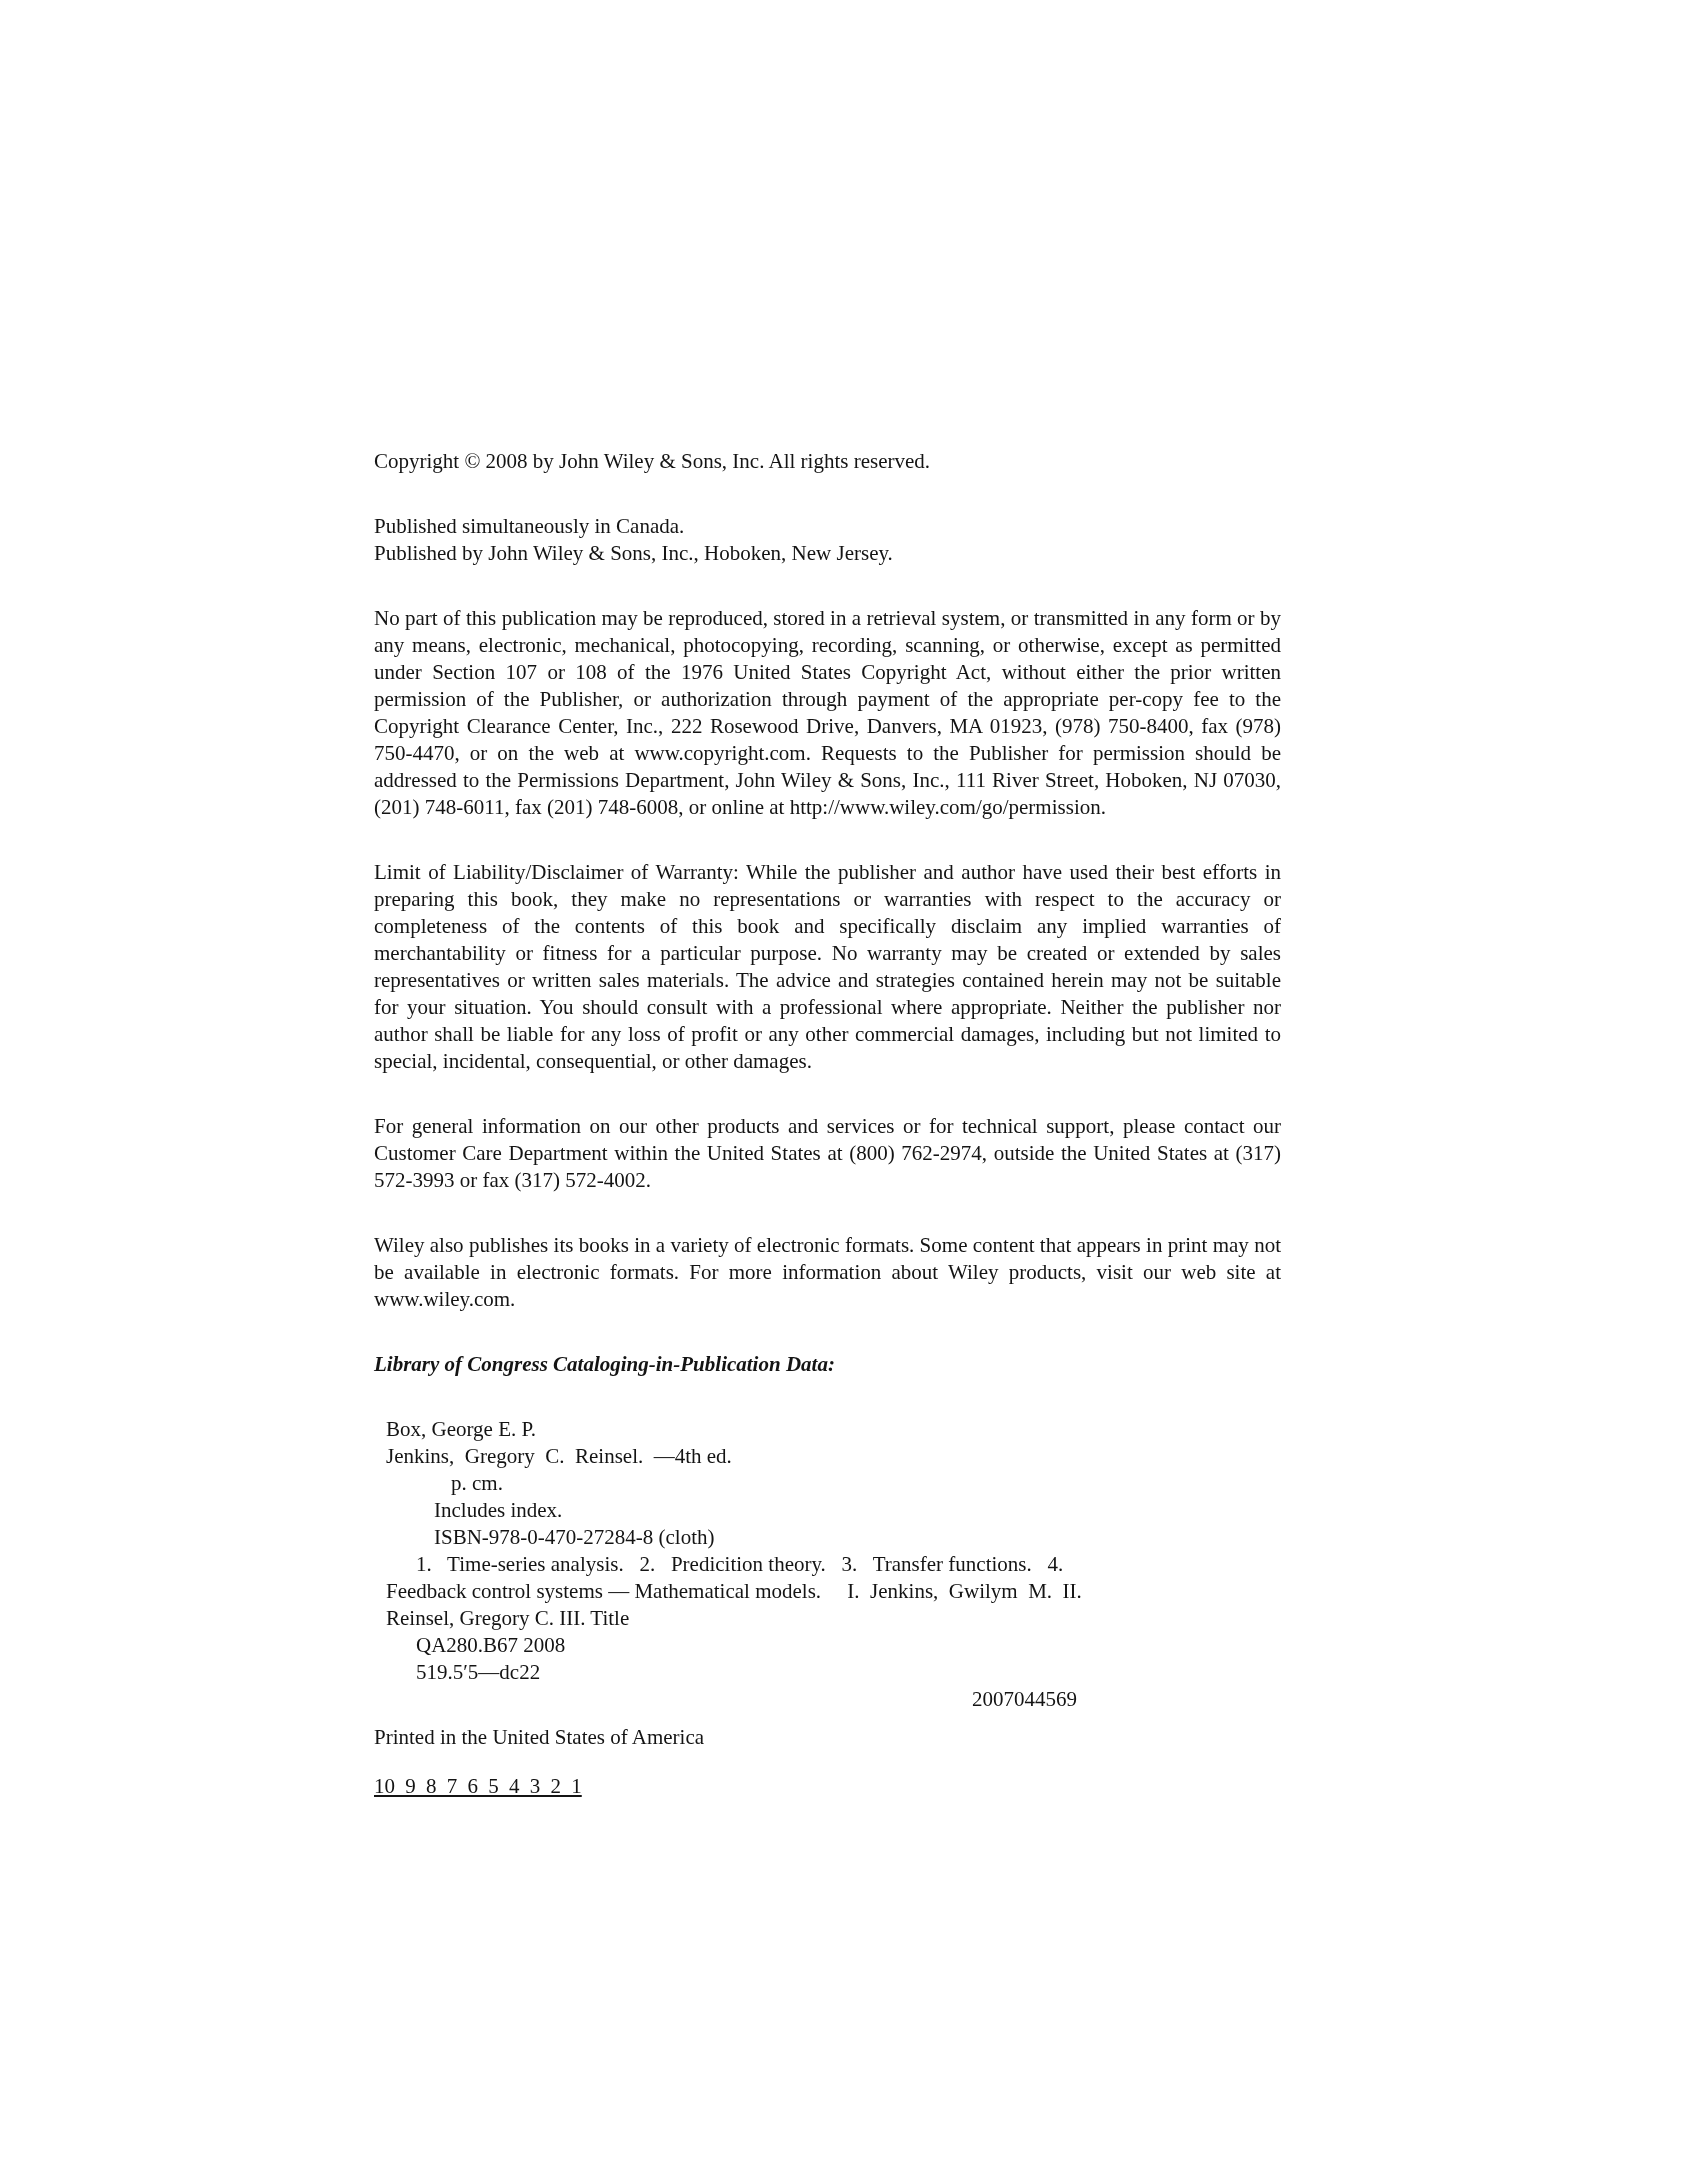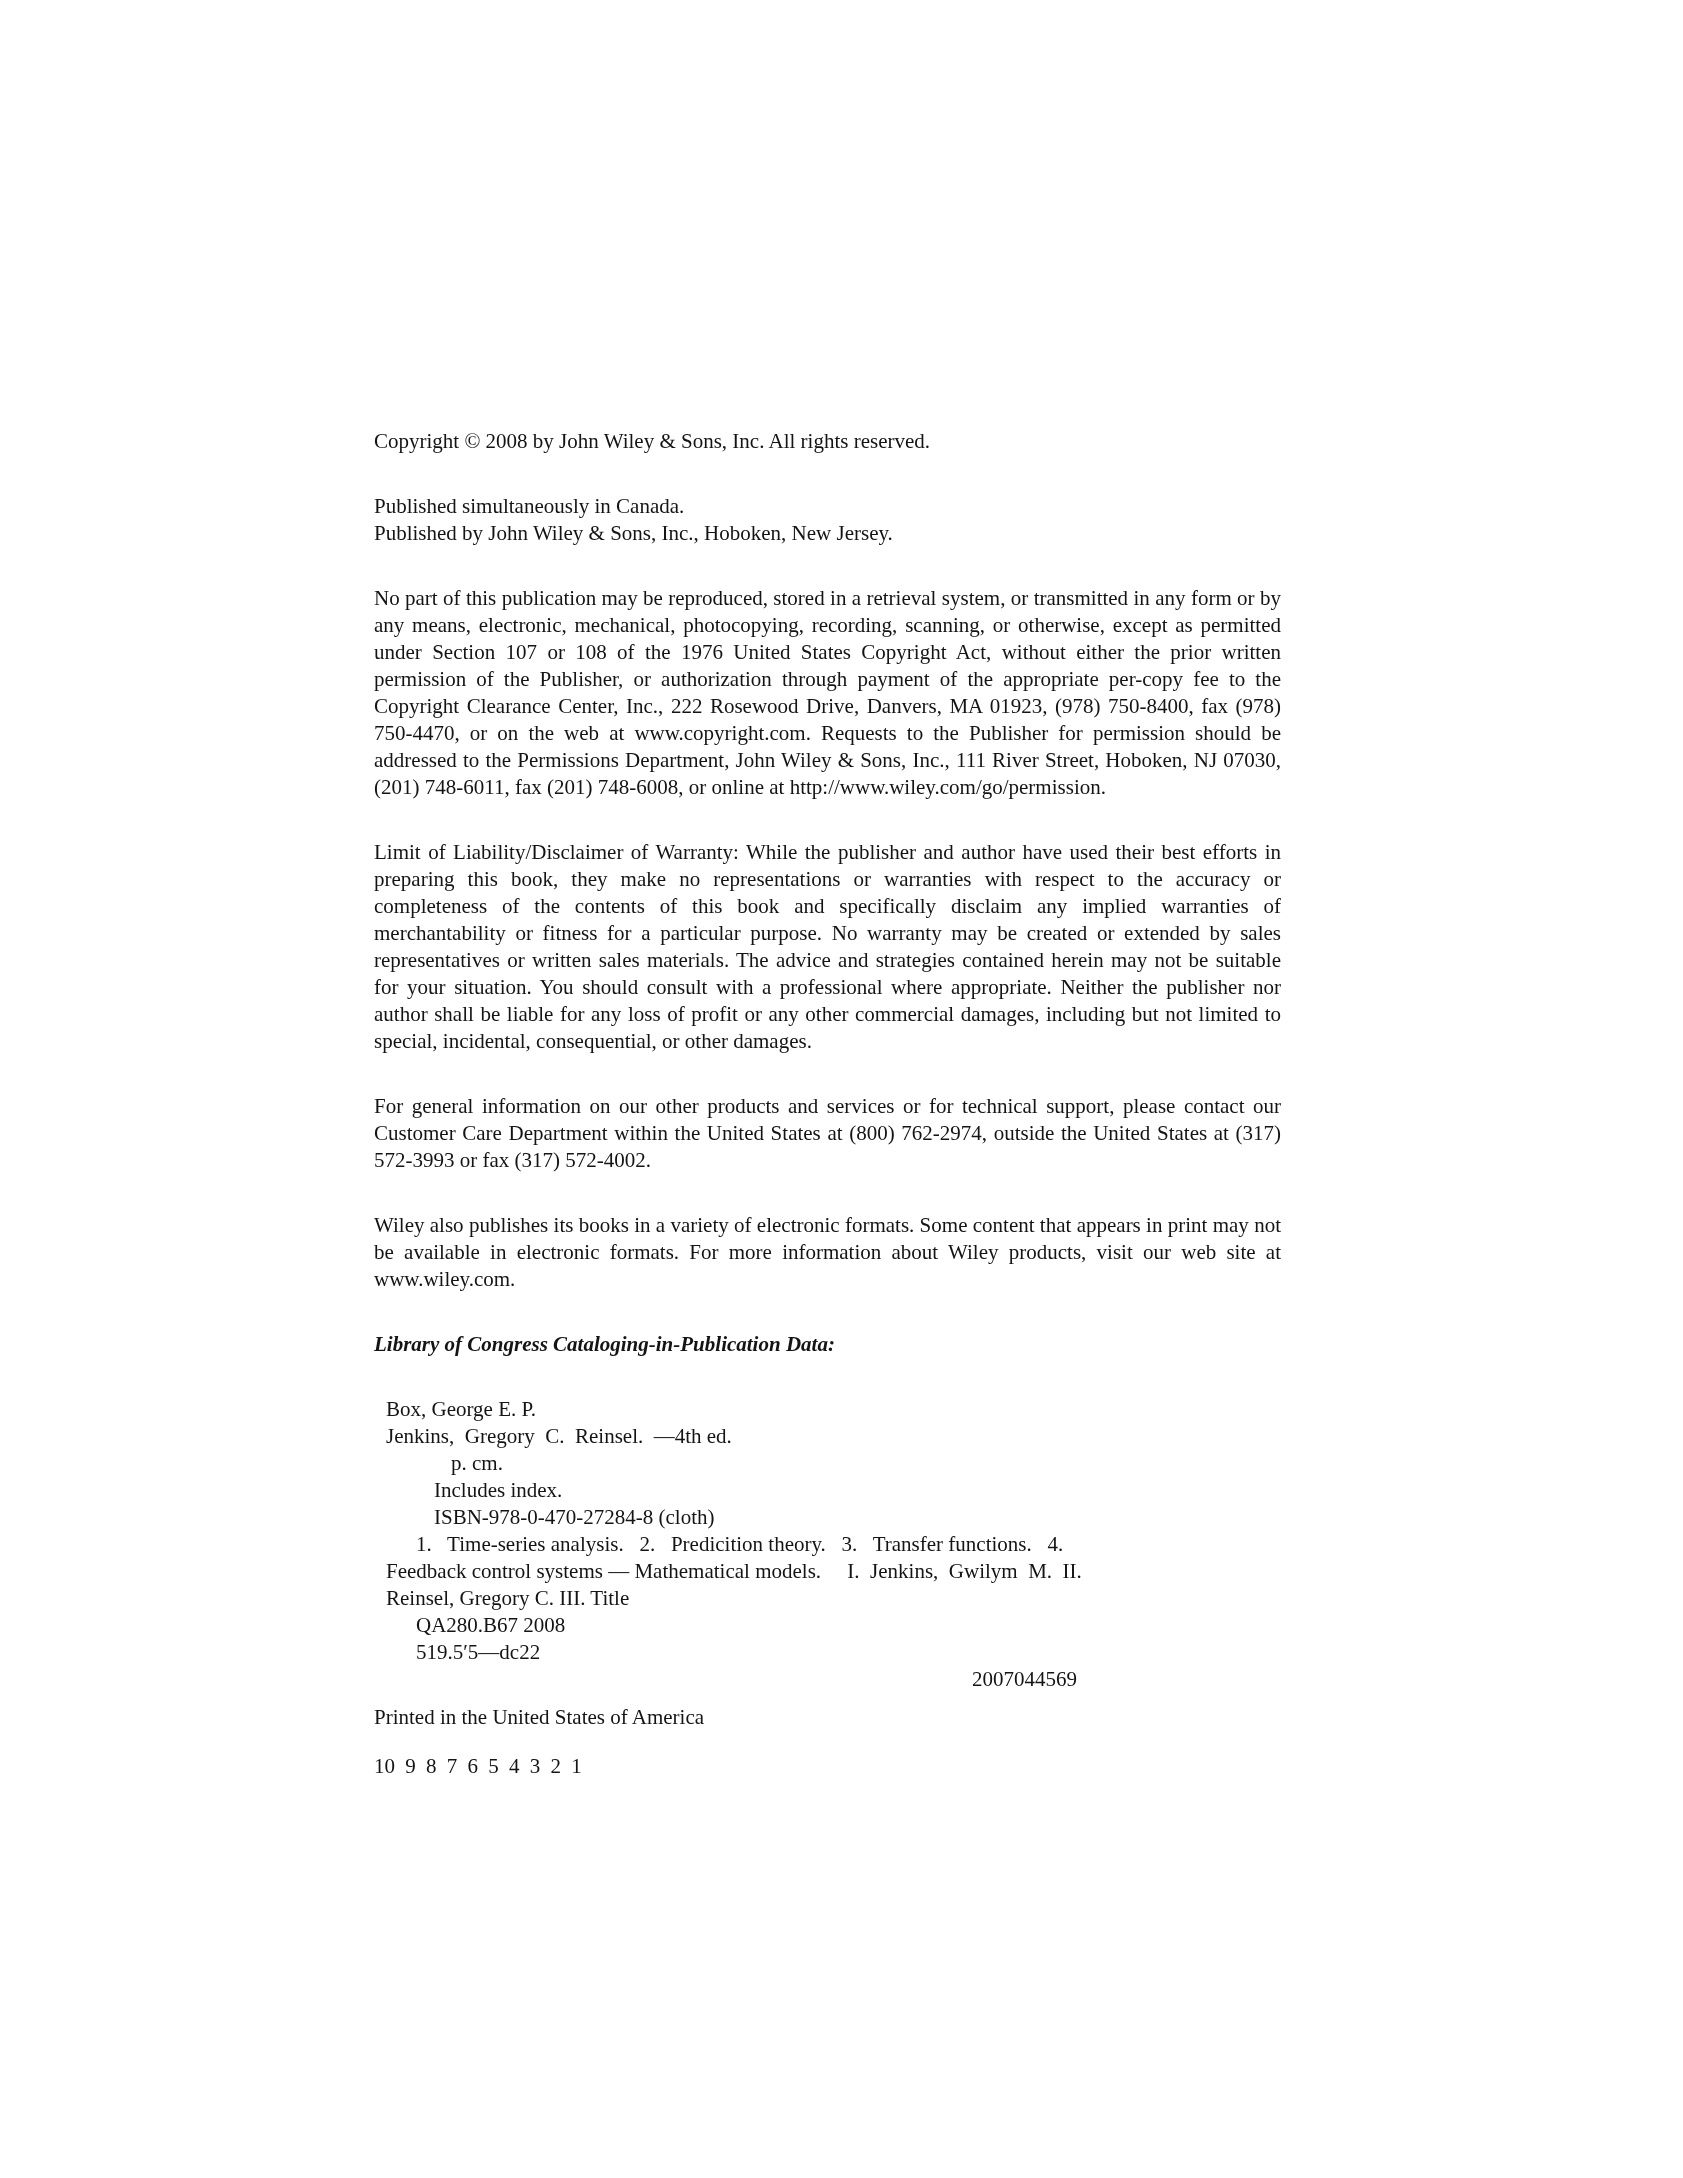--- a/index.html
+++ b/index.html
@@ -15,21 +15,21 @@
     color: #141414;
   }
   .page {
     position: absolute;
     inset: 0;
     background: #ffffff;
   }
   .text-block {
     position: absolute;
     left: 374px;
-    top: 428px;
+    top: 448px;
     width: 907px;
     font-size: 21px;
     line-height: 27px;
   }
   .para {
     margin: 0 0 38px 0;
     text-align: justify;
   }
   .line-group {
     margin: 0 0 38px 0;
@@ -58,20 +58,21 @@
     text-align: left;
   }
   .printed-line {
     margin: 11px 0 0 0;
     text-align: left;
   }
   .printing-sequence {
     margin: 22px 0 0 0;
     text-align: left;
     word-spacing: 5px;
+    text-decoration: underline;
   }
 </style>
 </head>
 <body>
 
 <div class="page">
   <div class="text-block">
 
     <p class="para">Copyright © 2008 by John Wiley &amp; Sons, Inc. All rights reserved.</p>
 

